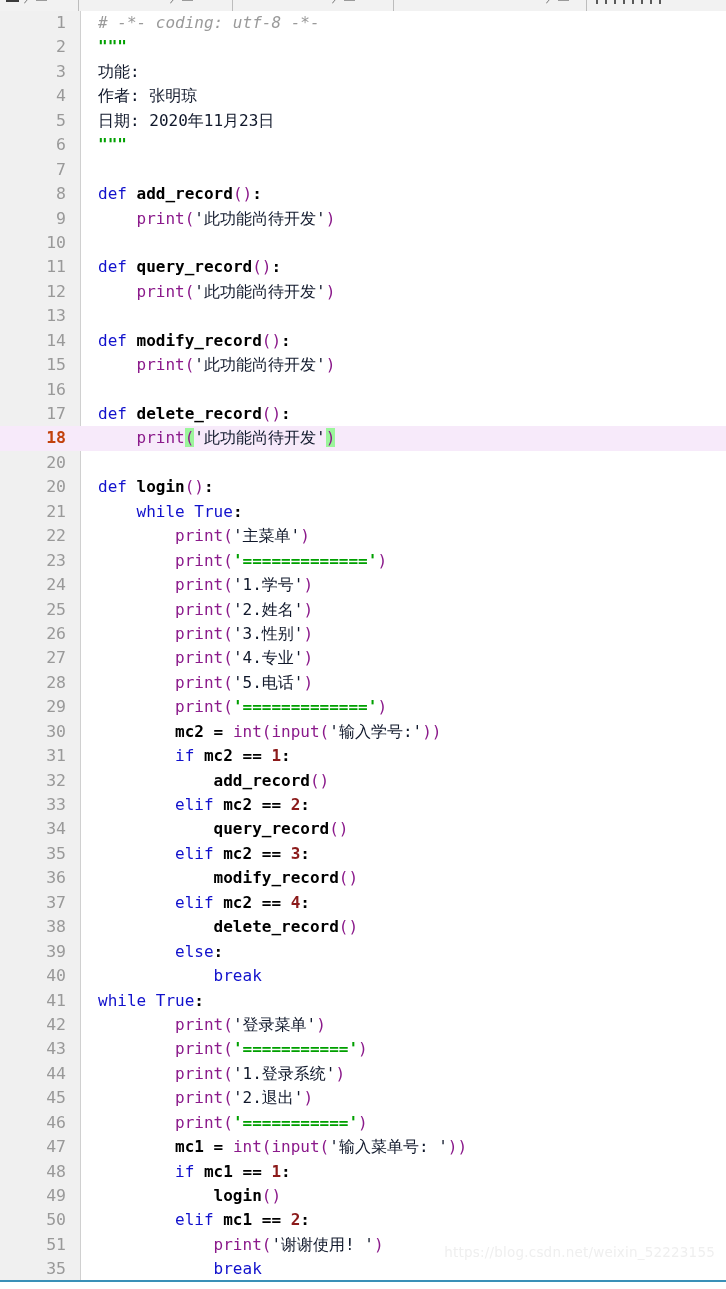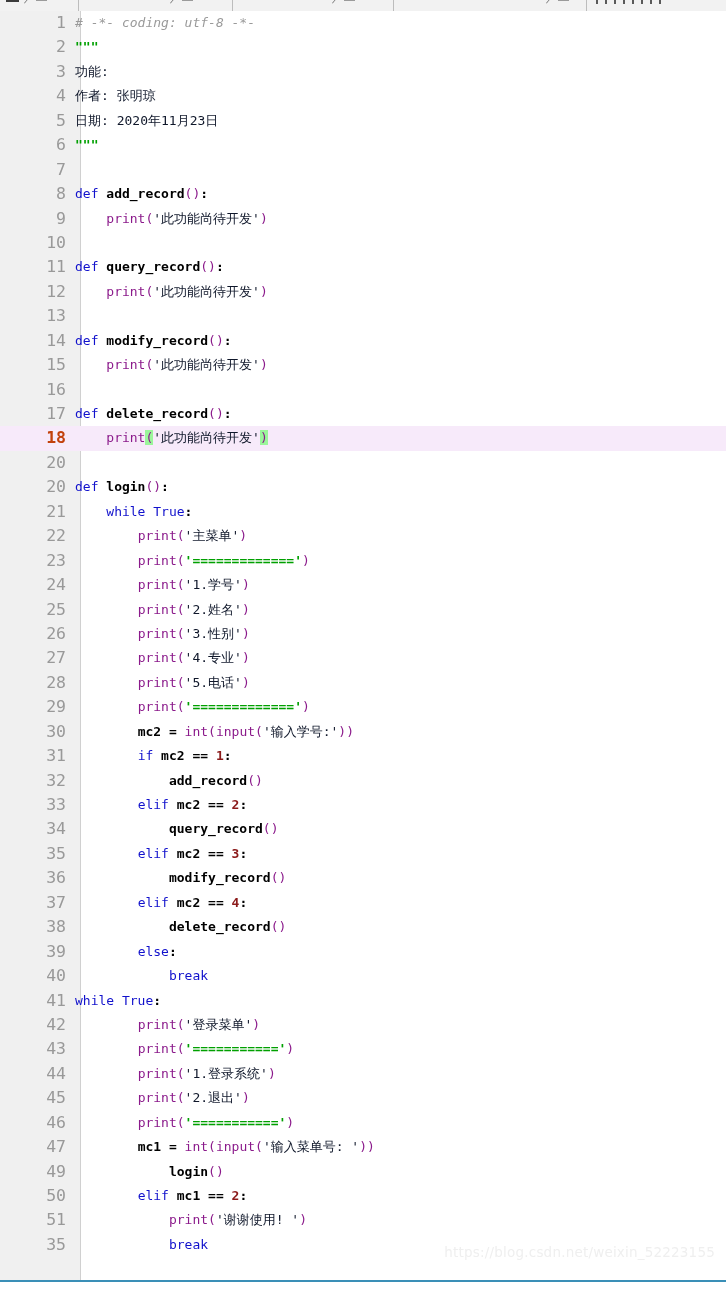--- a/index.html
+++ b/index.html
@@ -101,22 +101,22 @@
     left: 0; top: 0;
     width: 66px;
     text-align: right;
     color: #999999;
     font-size: 16.5px;
     font-family: "DejaVu Sans Mono", "Liberation Mono", monospace;
   }
   .line.hl .ln { color: #c2410c; font-weight: bold; }
   .code {
     position: absolute;
-    left: 75px; top: 0;
-    font-size: 13px;
+    left: 98px; top: 0;
+    font-size: 16px;
     letter-spacing: 0px;
   }
 
   
   .t-comment  { color: #9a9a9a; font-style: italic; }
   .t-kw       { color: #1111cc; font-weight: normal; }
   .t-def      { color: #000000; font-weight: bold; }
   .t-builtin  { color: #8b1a8b; }
   .t-str      { color: #0f172a; }
   .t-strb     { color: #00a000; font-weight: bold; }
@@ -227,20 +227,21 @@
       <div class="line"><span class="ln">38</span><span class="code">            <span class="t-op">delete_record</span><span class="t-builtin">(</span><span class="t-builtin">)</span></span></div>
       <div class="line"><span class="ln">39</span><span class="code">        <span class="t-kw">else</span><span class="t-op">:</span></span></div>
       <div class="line"><span class="ln">40</span><span class="code">            <span class="t-kw">break</span></span></div>
       <div class="line"><span class="ln">41</span><span class="code"><span class="t-kw">while</span> <span class="t-kw">True</span><span class="t-op">:</span></span></div>
       <div class="line"><span class="ln">42</span><span class="code">        <span class="t-builtin">print</span><span class="t-builtin">(</span><span class="t-str">'<span class="t-cjk">登录菜单</span>'</span><span class="t-builtin">)</span></span></div>
       <div class="line"><span class="ln">43</span><span class="code">        <span class="t-builtin">print</span><span class="t-builtin">(</span><span class="t-strb">'==========='</span><span class="t-builtin">)</span></span></div>
       <div class="line"><span class="ln">44</span><span class="code">        <span class="t-builtin">print</span><span class="t-builtin">(</span><span class="t-str">'1.<span class="t-cjk">登录系统</span>'</span><span class="t-builtin">)</span></span></div>
       <div class="line"><span class="ln">45</span><span class="code">        <span class="t-builtin">print</span><span class="t-builtin">(</span><span class="t-str">'2.<span class="t-cjk">退出</span>'</span><span class="t-builtin">)</span></span></div>
       <div class="line"><span class="ln">46</span><span class="code">        <span class="t-builtin">print</span><span class="t-builtin">(</span><span class="t-strb">'==========='</span><span class="t-builtin">)</span></span></div>
       <div class="line"><span class="ln">47</span><span class="code">        <span class="t-op">mc1</span> <span class="t-op">=</span> <span class="t-builtin">int</span><span class="t-builtin">(</span><span class="t-builtin">input</span><span class="t-builtin">(</span><span class="t-str">'<span class="t-cjk">输入菜单号</span>: '</span><span class="t-builtin">)</span><span class="t-builtin">)</span></span></div>
+      <div class="line"><span class="ln">48</span><span class="code">        <span class="t-kw">if</span> <span class="t-op">mc1</span> <span class="t-op">=</span><span class="t-op">=</span> <span class="t-num">1</span><span class="t-op">:</span></span></div>
       <div class="line"><span class="ln">49</span><span class="code">            <span class="t-op">login</span><span class="t-builtin">(</span><span class="t-builtin">)</span></span></div>
       <div class="line"><span class="ln">50</span><span class="code">        <span class="t-kw">elif</span> <span class="t-op">mc1</span> <span class="t-op">=</span><span class="t-op">=</span> <span class="t-num">2</span><span class="t-op">:</span></span></div>
       <div class="line"><span class="ln">51</span><span class="code">            <span class="t-builtin">print</span><span class="t-builtin">(</span><span class="t-str">'<span class="t-cjk">谢谢使用</span>! '</span><span class="t-builtin">)</span></span></div>
       <div class="line"><span class="ln">35</span><span class="code">            <span class="t-kw">break</span></span></div>
     </div>
   <div class="watermark">https://blog.csdn.net/weixin_52223155</div>
   <div class="bottom-rule"></div>
 </div>
 
 </body></html>

